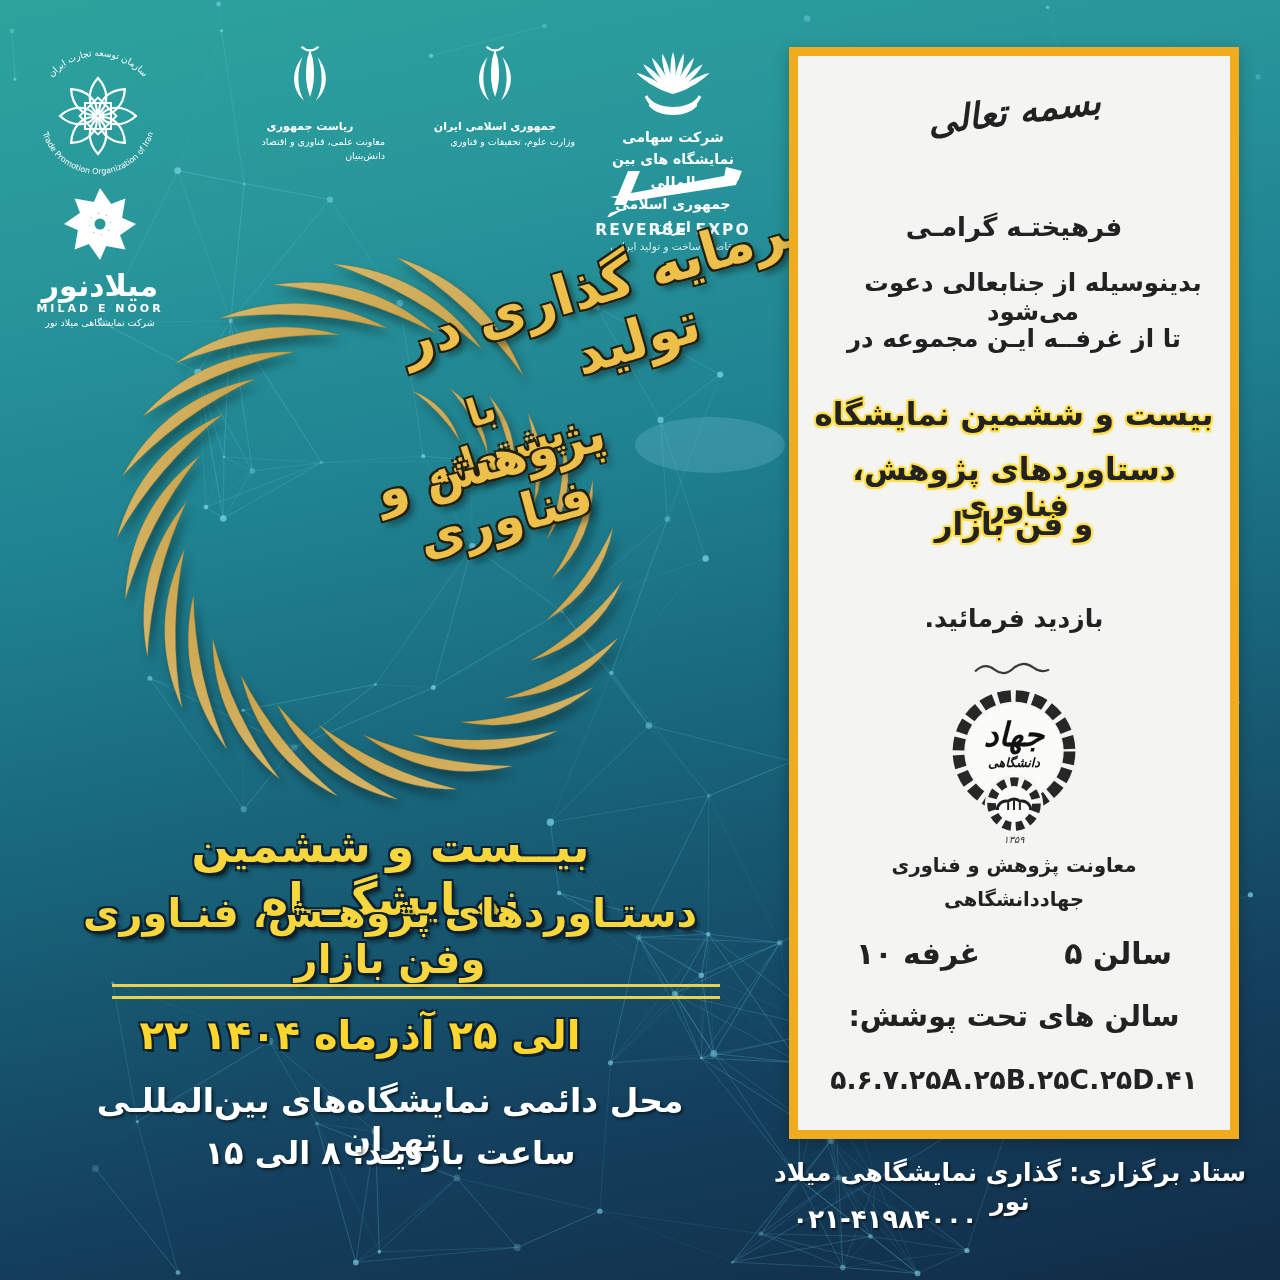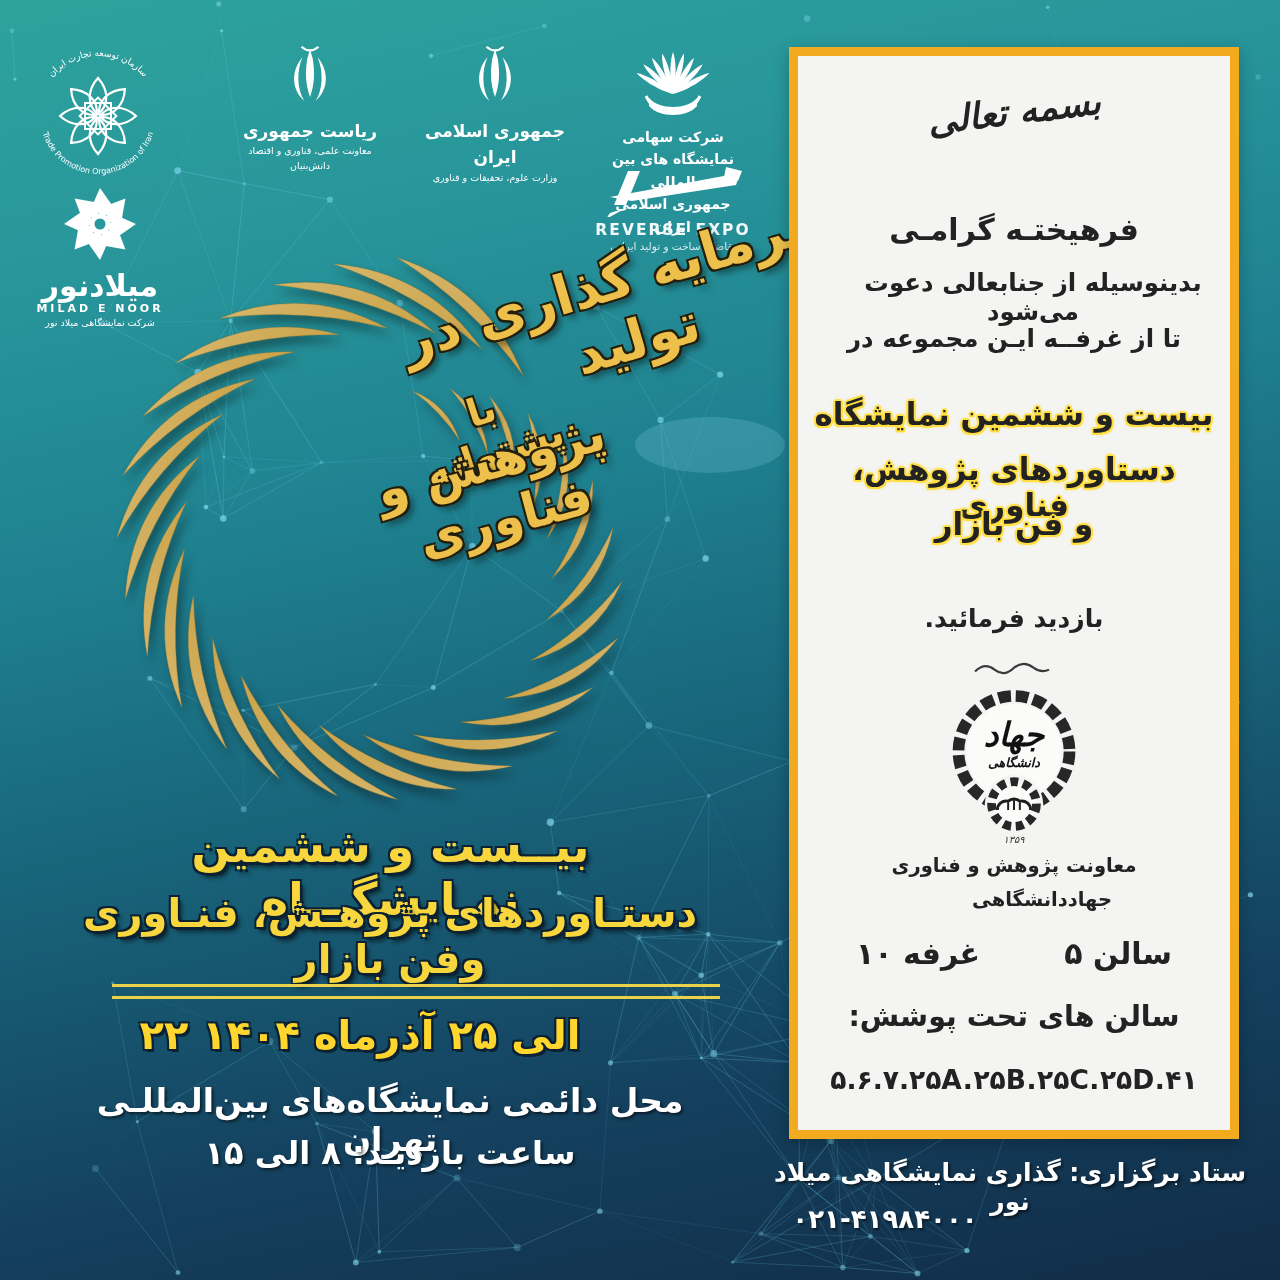--- a/index.html
+++ b/index.html
@@ -9,22 +9,22 @@
     background:linear-gradient(168deg,#2da39d 0%,#28969b 18%,#1f8190 38%,#186379 58%,#14405e 80%,#112c46 100%);
   }
   .abs{position:absolute;}
   #net-svg,#ring-svg{position:absolute;pointer-events:none;}
   #net-svg{left:0;top:0;z-index:0;}
   #ring-svg{left:55px;top:225px;z-index:1;}
   .z2{z-index:2;} .z3{z-index:3;}
 
   
   .logo{color:#fff;text-align:center;}
-  .logo .cap1{font-size:17px;font-weight:bold;line-height:1.55;}
-  .logo .cap2{font-size:9.5px;line-height:1.5;}
+  .logo .cap1{font-size:11px;font-weight:bold;line-height:1.55;}
+  .logo .cap2{font-size:9.5px;line-height:1.5;text-align:right;}
   .iiec-cap{font-size:14px;font-weight:bold;line-height:1.6;}
   .milad-word{font-size:30px;font-weight:bold;line-height:1.05;letter-spacing:1px;}
   .milad-latin{font-size:11px;font-weight:bold;letter-spacing:3px;}
   .milad-cap{font-size:9.5px;margin-top:2px;}
   .rexpo-latin{font-size:15.5px;font-weight:bold;letter-spacing:2px;color:#f0f8fa;}
   .rexpo-cap{font-size:10.5px;color:#d4ebf0;margin-top:1px;}
 
   
   .cal{
     color:#ecc04a;font-weight:bold;text-align:center;direction:rtl;
@@ -52,33 +52,33 @@
 
   
   .card{
     left:789px;top:47px;width:450px;height:1092px;box-sizing:border-box;
     background:#f4f4f2;border:9px solid #f2ab1e;z-index:3;
     box-shadow:0 4px 14px rgba(0,0,0,.25);
   }
   .card .abs{left:0;width:432px;text-align:center;direction:rtl;color:#222;}
   .besmele{top:34px;font-family:"DejaVu Serif",serif;font-style:italic;font-weight:bold;
            font-size:36px;color:#161616;transform:rotate(-7deg);}
-  .greeting{top:156px;font-size:30px;font-weight:600;color:#3c3c3c;}
+  .greeting{top:156px;font-size:26px;font-weight:600;color:#3c3c3c;}
   .inv{font-size:24.5px;font-weight:600;color:#333;}
   .inv1{top:212px;padding-left:19px;} .inv2{top:268px;}
   .halo{
     font-size:31px;font-weight:bold;color:#151310;
     text-shadow:0 0 3px #ffdf45,0 0 5px #ffdf45,1.5px 1.5px 0 #ffdf45,-1.5px -1.5px 0 #ffdf45,
       1.5px -1.5px 0 #ffdf45,-1.5px 1.5px 0 #ffdf45,0 2px 0 #ffdf45,0 -2px 0 #ffdf45,2px 0 0 #ffdf45,-2px 0 0 #ffdf45;
   }
   .ev1{top:340px;} .ev2{top:395px;} .ev3{top:450px;}
   .visit{top:548px;font-size:25px;font-weight:700;color:#2f2f2f;}
   .jahad-wrap{top:600px;left:50%!important;transform:translateX(-50%);width:190px!important;font-style:italic;}
   .jcap{font-weight:bold;font-size:19.5px;color:#1d1d1d;}
-  .jcap1{top:784px;margin-top:14px;} .jcap2{top:832px;padding-left:28px;}
+  .jcap1{top:784px;margin-top:14px;} .jcap2{top:832px;}
   .hallrow{top:880px;display:flex;justify-content:space-between;box-sizing:border-box;
            padding:0 58px;font-size:30px;font-weight:bold;color:#111;}
   .hallstitle{top:944px;font-size:28.5px;font-weight:bold;color:#111;}
   .hallslist{top:1008px;font-size:26.5px;font-weight:bold;color:#111;direction:ltr;letter-spacing:.5px;}
 
   
   .organizer{left:760px;top:1158px;width:500px;font-size:25px;}
   .phone{left:765px;top:1204px;width:240px;font-size:26px;font-weight:bold;color:#fff;
          text-align:center;direction:ltr;letter-spacing:2px;text-shadow:1.5px 1.5px 2px rgba(0,0,0,.5);}
 </style>

